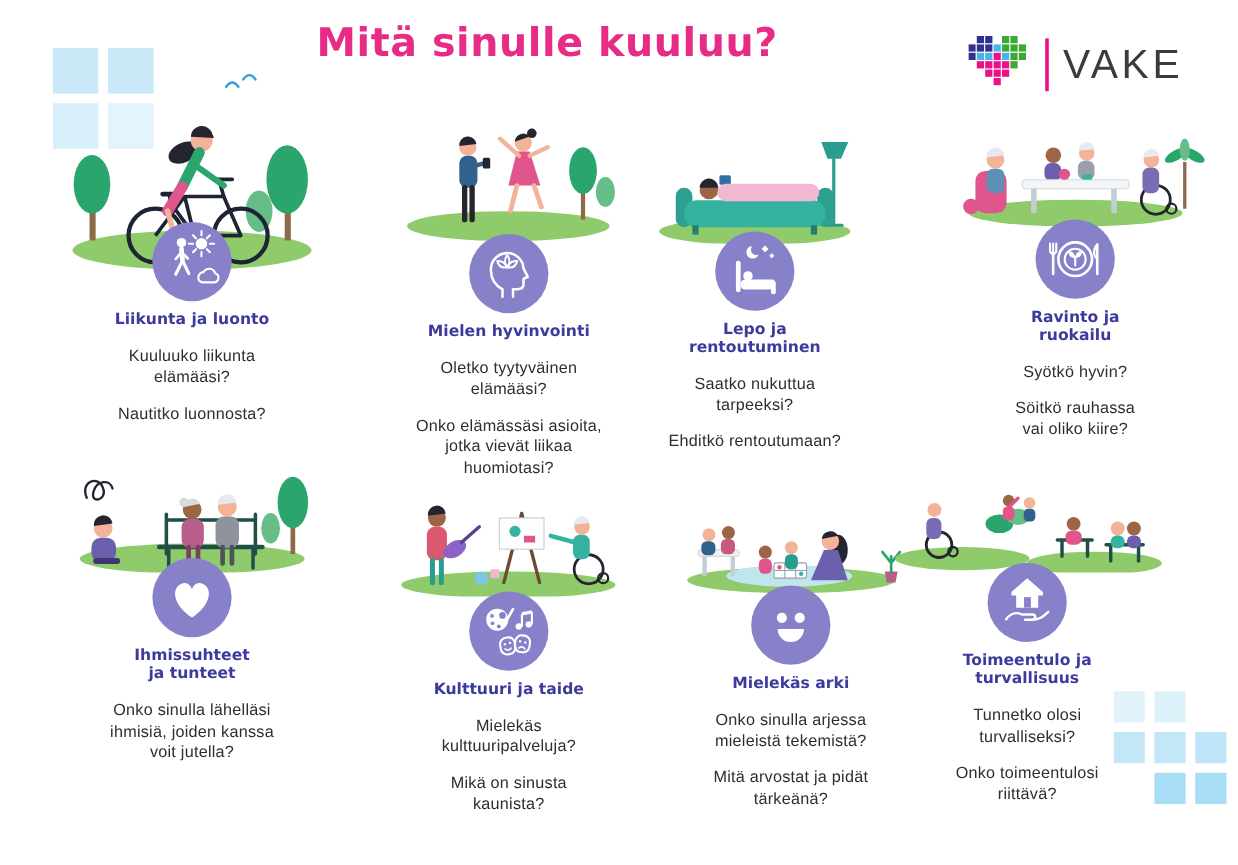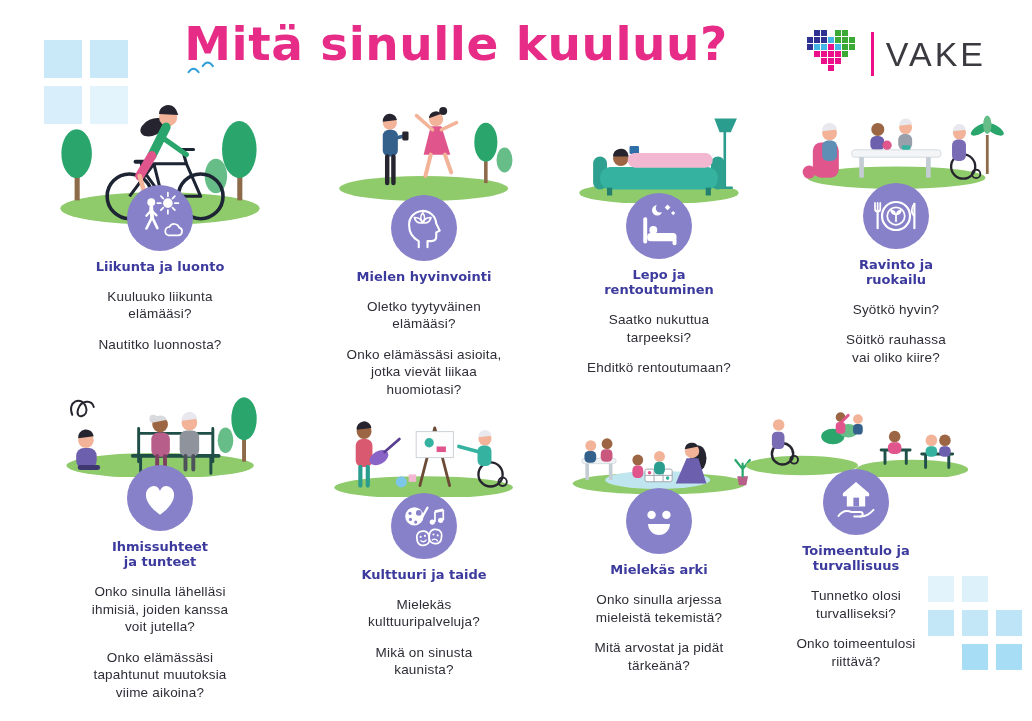--- a/index.html
+++ b/index.html
@@ -8,21 +8,21 @@
   }
   *{margin:0;padding:0;box-sizing:border-box;}
   html,body{background:#e9e9e9;}
   #canvas{
     position:relative;width:1032px;height:721px;background:#ffffff;
     font-family:"Liberation Sans","DejaVu Sans",sans-serif;overflow:hidden;
     margin:0 auto;
   }
   .page-title{
     position:absolute;left:0;right:120px;top:16px;text-align:center;
-    font-size:47px;font-weight:800;letter-spacing:.5px;color:var(--title-color);
+    font-size:33px;font-weight:800;letter-spacing:.5px;color:var(--title-color);
     font-family:"DejaVu Sans","Liberation Sans",sans-serif;
   }
   .logo{position:absolute;right:46px;top:30px;display:flex;align-items:center;gap:12px;}
   .logo .divider{width:3px;height:44px;background:var(--logo-pink,#ec0f8a);}
   .logo .logo-text{font-size:34px;font-weight:500;letter-spacing:3px;color:#3a3a40;}
   .deco{position:absolute;}
   .section{position:absolute;display:flex;flex-direction:column;align-items:center;text-align:center;}
   .illus{width:100%;display:block;}
   .badge{
     width:66px;height:66px;border-radius:50%;background:var(--circle-color);
@@ -34,21 +34,21 @@
     color:var(--heading-color);white-space:pre-line;
     font-family:"DejaVu Sans","Liberation Sans",sans-serif;
   }
   .question{
     margin-top:13px;font-size:13.5px;line-height:1.3;color:var(--body-color);
     white-space:pre-line;letter-spacing:.2px;
   }
   
   .s1{left:38px;top:56px;width:244px;}  .s1 .badge{margin-top:-44px;}
   .s2{left:300px;top:96px;width:248px;} .s2 .badge{margin-top:-8px;}
-  .s3{left:546px;top:108px;width:226px;}.s3 .badge{margin-top:-10px;}
+  .s3{left:516px;top:108px;width:226px;}.s3 .badge{margin-top:-10px;}
   .s4{left:780px;top:96px;width:232px;} .s4 .badge{margin-top:-6px;}
   .s5{left:38px;top:368px;width:244px;} .s5 .badge{margin-top:-12px;}
   .s6{left:300px;top:400px;width:248px;}.s6 .badge{margin-top:-4px;}
   .s7{left:546px;top:404px;width:226px;}.s7 .badge{margin-top:-6px;}
   .s8{left:740px;top:394px;width:232px;}.s8 .badge{margin-top:-8px;}
 </style>
 </head>
 <body>
 
 <div id="canvas">
@@ -292,23 +292,20 @@
     <div class="badge">
       <svg viewBox="0 0 64 64">
         <path d="M32 51 C14 39 12 23.5 21.5 19 C27.5 16.2 31 21 32 24 C33 21 36.5 16.2 42.5 19 C52 23.5 50 39 32 51 Z" fill="#fff"></path>
       </svg>
     </div>
     <div class="heading">Ihmissuhteet
 ja tunteet</div>
     <div class="question">Onko sinulla lähelläsi
 ihmisiä, joiden kanssa
 voit jutella?</div>
-    <div class="question">Onko elämässäsi
-tapahtunut muutoksia
-viime aikoina?</div>
   </div>
 
   <div class="section s6">
     <svg class="illus" viewBox="0 0 240 104" style="width:90%;">
       <ellipse cx="120" cy="94" rx="96" ry="12" fill="var(--ground-green)"></ellipse>
       <circle cx="56" cy="34" r="8" fill="#9c6644"></circle>
       <path d="M48 32 a8 8 0 0 1 16 -2 z" fill="#26242e"></path>
       <rect x="47" y="42" width="18" height="30" rx="7" fill="#d95970"></rect>
       <path d="M52 72 V92 M60 72 V92" stroke="#2a9d8f" stroke-width="4.5" stroke-linecap="round"></path>
       <ellipse cx="72" cy="62" rx="11" ry="7" fill="#8a63c7" transform="rotate(-30 72 62)"></ellipse>

